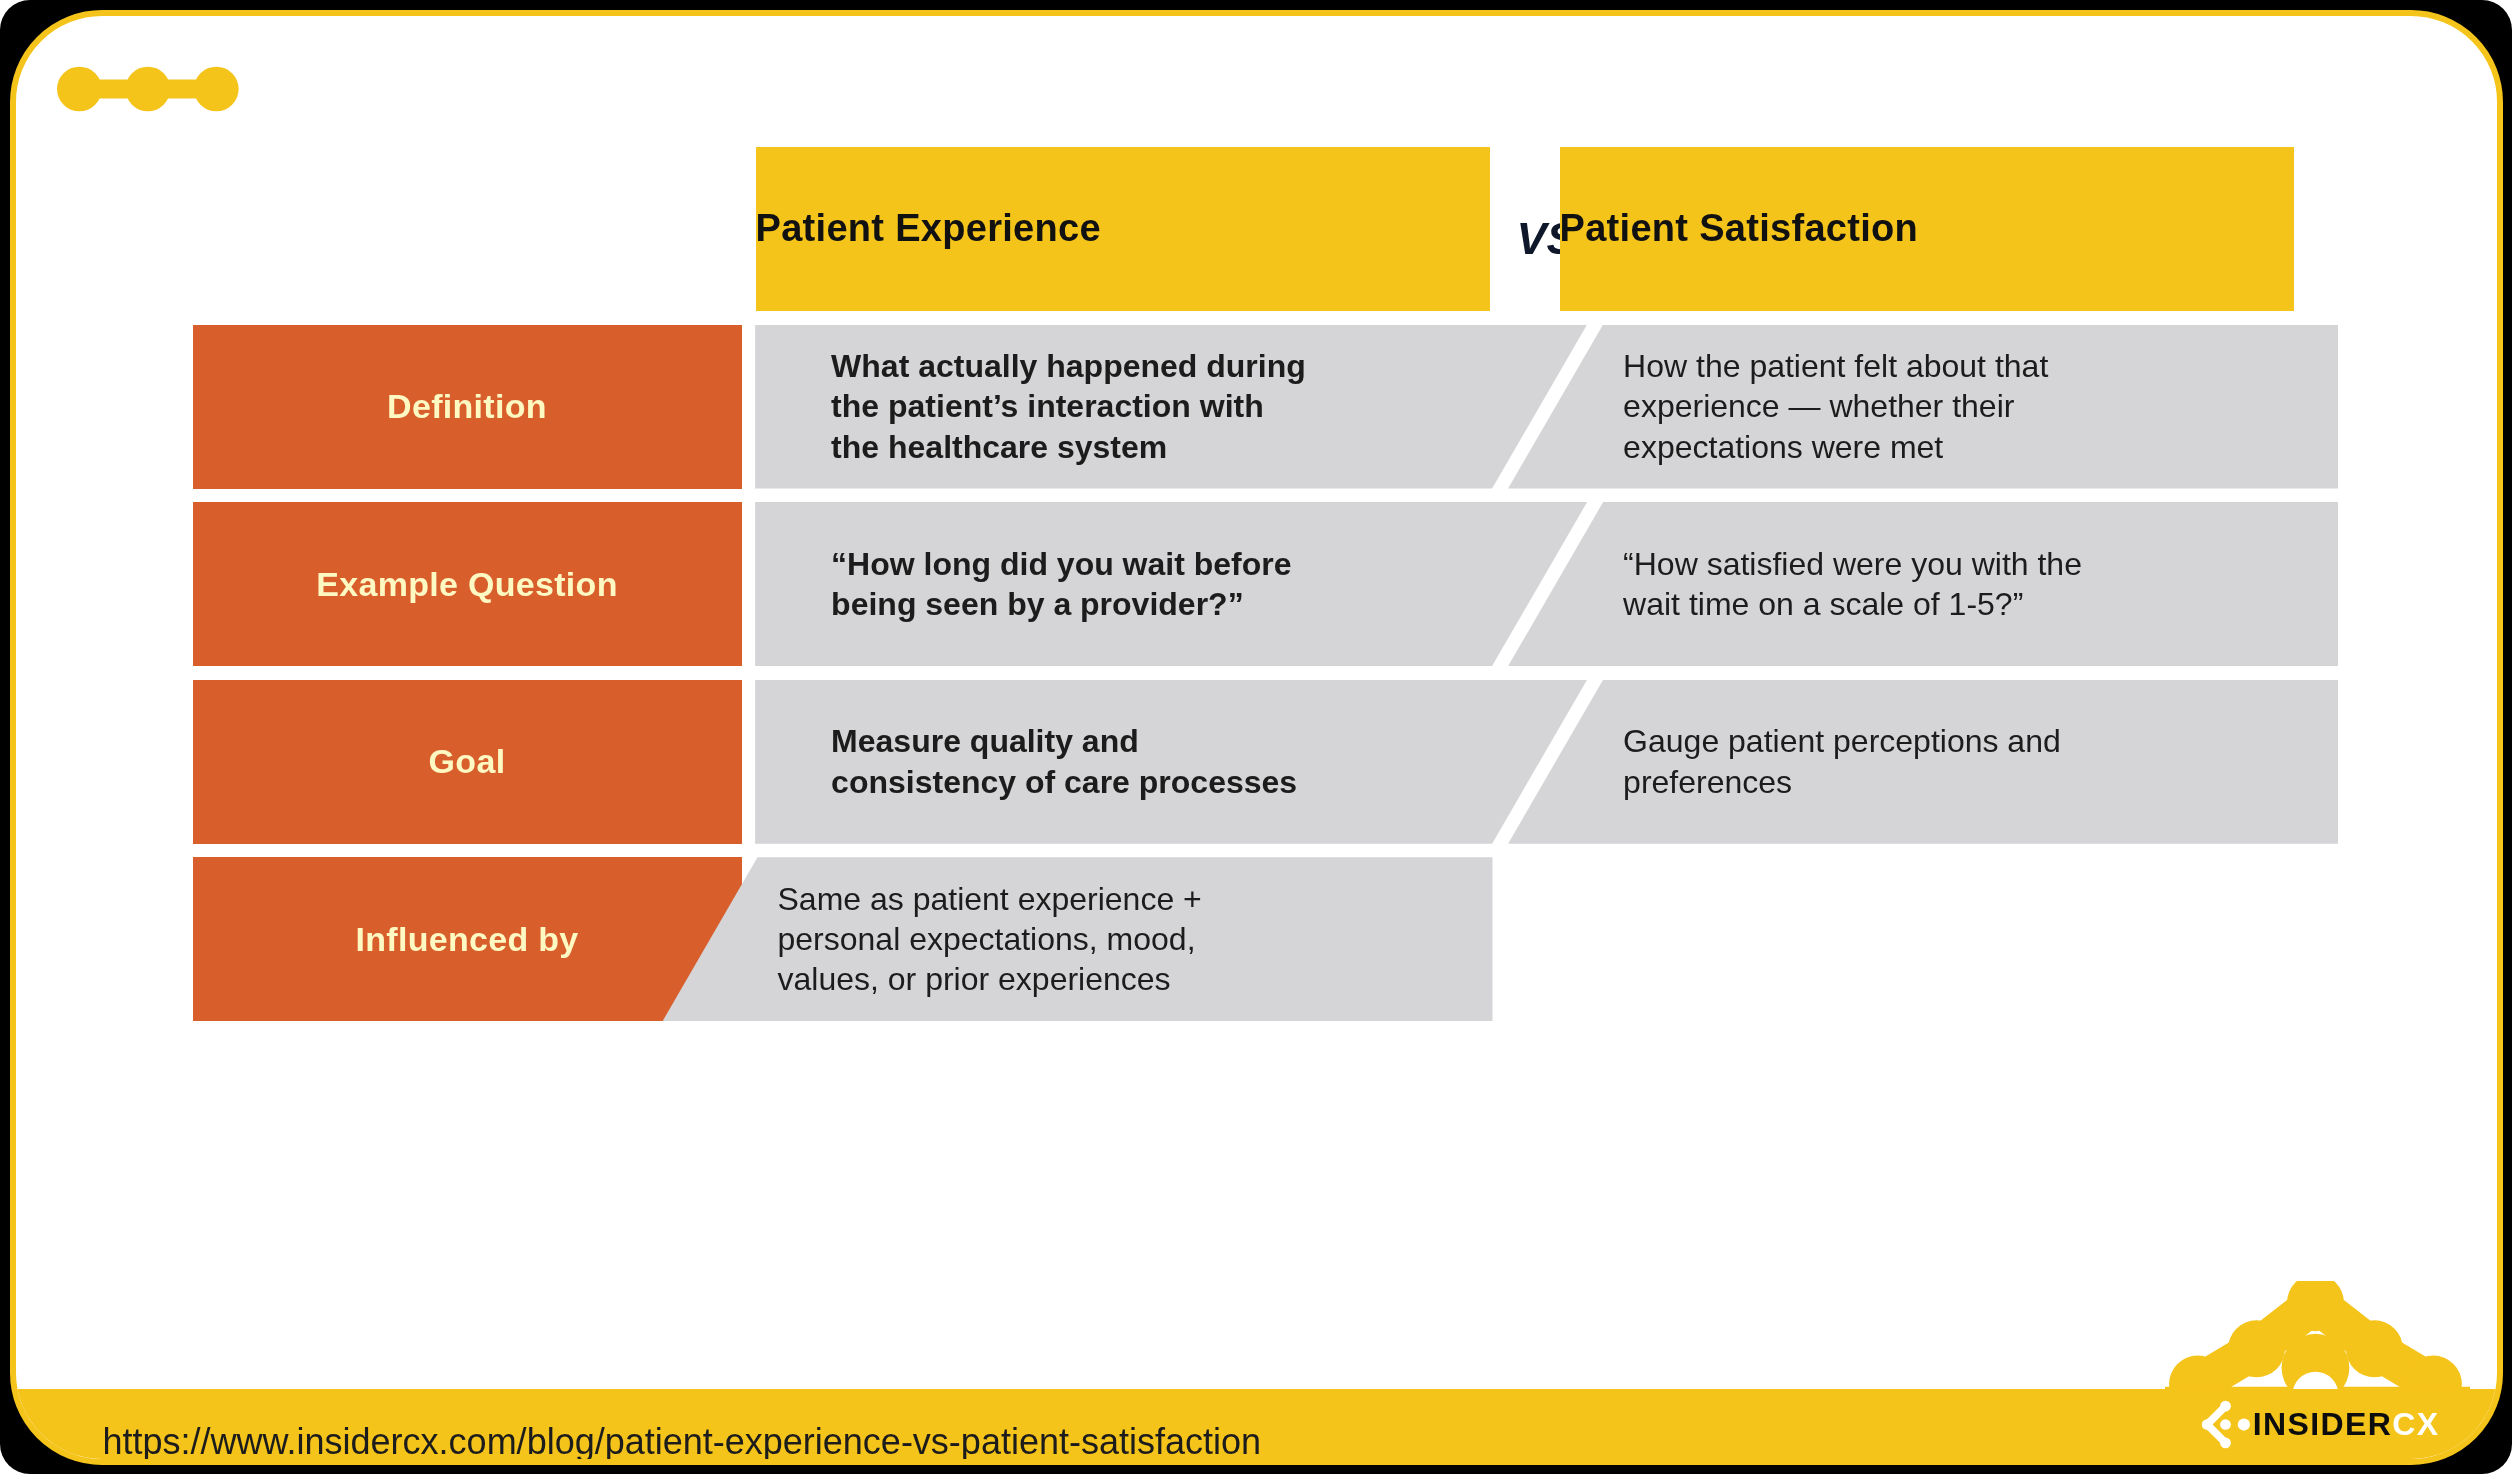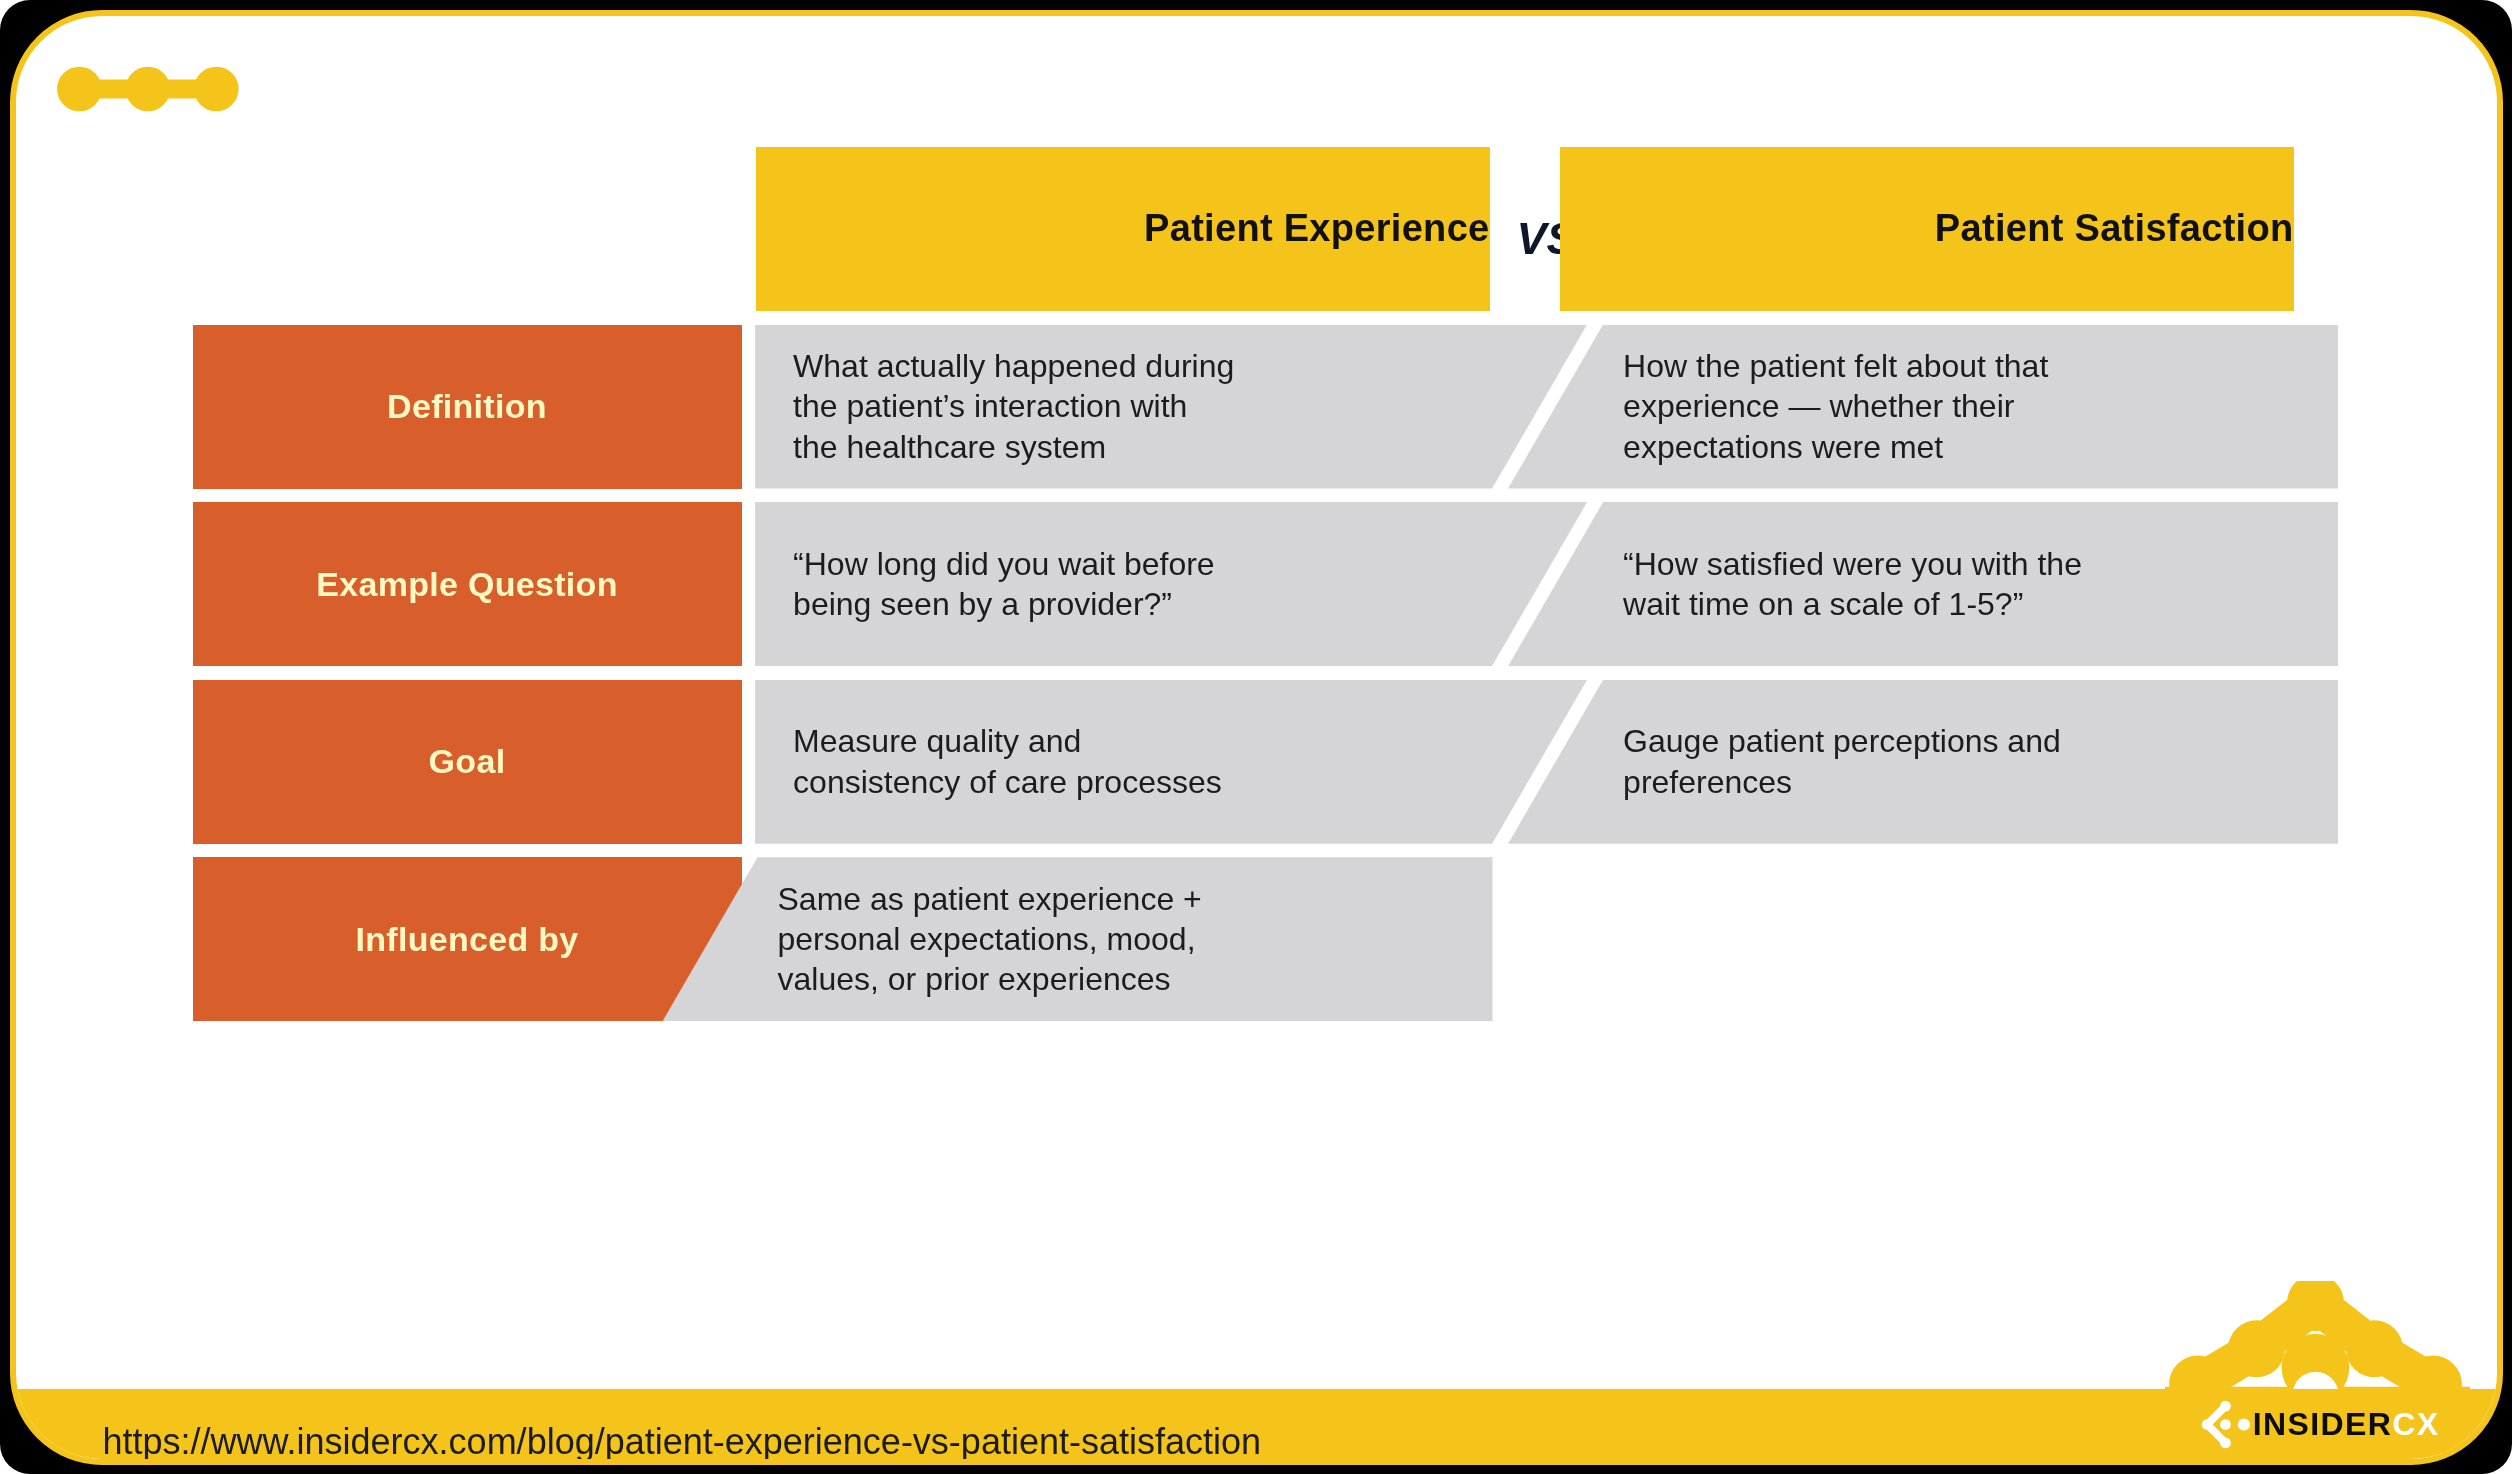--- a/index.html
+++ b/index.html
@@ -9,37 +9,37 @@
         box-sizing:border-box;background:#fff;border:6.8px solid #F5C41A;border-radius:92px;
         overflow:hidden;}
   
   .card-inner{position:absolute;inset:0;}
 
   
   .chain{position:absolute;left:41px;top:49px;}
 
   
   .hdr-box{position:absolute;top:131px;width:734px;height:164px;background:#F5C41A;
-           display:flex;align-items:center;justify-content:flex-end;}
+           display:flex;align-items:center;justify-content:flex-start;}
   .hdr-left{left:740px;}
   .hdr-right{left:1544px;}
   .hdr-text{font-size:38px;font-weight:700;color:#111;letter-spacing:0.3px;}
   .vs{position:absolute;left:1453px;top:182px;width:156px;height:81px;line-height:81px;
       text-align:center;font-size:45px;font-weight:700;font-style:italic;color:#0f172a;}
 
   
   .table{position:absolute;left:177px;top:309px;}
   .row{display:flex;height:164px;margin-bottom:13.6px;}
   .label{width:549px;height:164px;background:#D85E2C;color:#fef9c3;
          display:flex;align-items:center;justify-content:center;
          font-size:34px;font-weight:700;letter-spacing:0.3px;flex:none;}
   .cell{height:164px;background:#D5D5D7;display:flex;align-items:center;flex:none;
         font-size:32px;line-height:1.26;color:#1C1C1C;white-space:pre-line;}
-  .cell-left{width:832px;margin-left:13.6px;padding-left:38px;box-sizing:border-box;
-             clip-path:polygon(0 0,100% 0,calc(100% - 95px) 100%,0 100%);}
+  .cell-left{width:832px;margin-left:13.6px;padding-left:76px;box-sizing:border-box;
+             clip-path:polygon(0 0,100% 0,calc(100% - 95px) 100%,0 100%);font-weight:bold;}
   .cell-right{width:830px;margin-left:-79px;padding-left:115px;box-sizing:border-box;
               clip-path:polygon(95px 0,100% 0,100% 100%,0 100%);}
 
   
   .footer-bar{position:absolute;left:0;bottom:0;width:100%;height:70px;background:#F5C41A;
               border-radius:0 0 80px 80px;display:flex;align-items:center;}
   .footer-url{font-size:36px;color:#1C1C1C;padding-left:87px;margin-top:36px;}
   .logo{position:absolute;right:57px;bottom:9.5px;display:flex;align-items:center;gap:3px;}
   .logo-text{font-size:32px;font-weight:700;letter-spacing:1.4px;}
   .logo-insider{color:#0d0d0d;}

